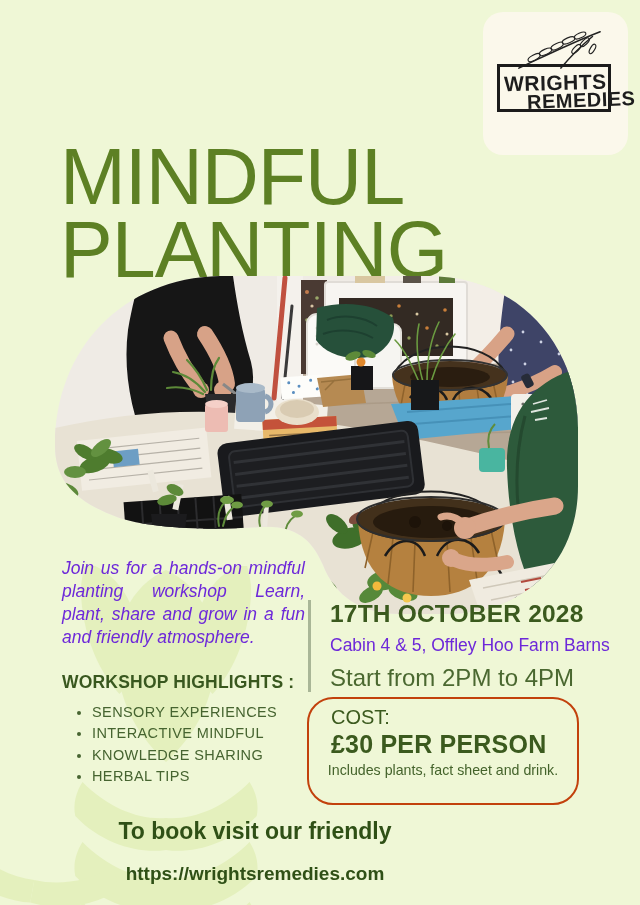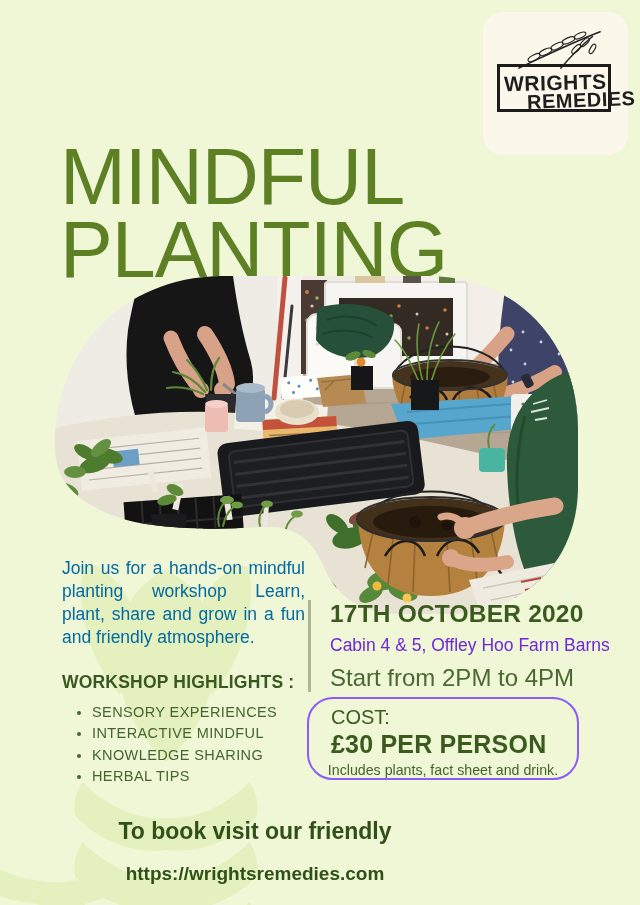--- a/index.html
+++ b/index.html
@@ -19,33 +19,33 @@
   .brand-line1{left:21px;top:59px;font-size:21px;letter-spacing:.5px;transform:rotate(-1.5deg);}
   .brand-line2{left:44px;top:77px;font-size:20px;letter-spacing:.5px;transform:rotate(-2deg);}
   
   .title{position:absolute;left:60px;top:88px;color:#5d8024;font-size:79px;font-weight:500;
          line-height:.92;letter-spacing:-1px;white-space:nowrap;}
   .title span{display:block;}
   
   .photo{position:absolute;left:55px;top:276px;width:525px;height:345px;}
   
   .intro{position:absolute;left:62px;top:539px;width:243px;font-size:17.5px;line-height:1.32;
-         color:#0369a1;text-align:justify;}
+         color:#6d28d9;text-align:justify;font-style:italic;}
   
   .highlights{position:absolute;left:62px;top:672px;width:270px;color:#39581f;}
   .highlights-heading{font-size:17.5px;font-weight:bold;letter-spacing:.2px;margin:0;}
   .highlights ul{margin:9px 0 0 0;padding:0 0 0 30px;}
   .highlights li{font-size:14.5px;letter-spacing:.4px;color:#466430;line-height:1.47;list-style:disc;}
   
   .event{position:absolute;left:308px;top:600px;width:325px;border-left:3px solid #a9b697;padding-left:19px;box-sizing:border-box;}
   .event-date{font-size:24.5px;font-weight:bold;color:#3b5a1e;letter-spacing:.2px;}
   .event-venue{margin-top:7px;font-size:17.5px;color:#6d28d9;}
   .event-time{margin-top:8px;font-size:24px;color:#4a6830;}
   
-  .cost-box{position:absolute;left:307px;top:697px;width:272px;height:83px;border:2px solid #8b5cf6;
+  .cost-box{position:absolute;left:307px;top:697px;width:272px;height:108px;border:2px solid #c2410c;
             border-radius:26px;box-sizing:border-box;padding-top:7px;color:#3b5a1e;}
   .cost-label{font-size:20px;margin-left:22px;}
   .cost-price{font-size:25px;font-weight:bold;margin-left:22px;margin-top:1px;letter-spacing:.2px;}
   .cost-note{font-size:14.2px;margin-top:3px;text-align:center;color:#44632b;}
   
   .booking{position:absolute;left:45px;top:818px;width:420px;text-align:center;color:#2f5016;font-weight:bold;}
   .booking-line1{font-size:23px;}
   .booking-line2{font-size:19px;margin-top:18px;}
 </style>
 </head>
@@ -426,21 +426,21 @@
     <h3 class="highlights-heading">WORKSHOP HIGHLIGHTS :</h3>
     <ul>
       <li>SENSORY EXPERIENCES</li>
       <li>INTERACTIVE MINDFUL</li>
       <li>KNOWLEDGE SHARING</li>
       <li>HERBAL TIPS</li>
     </ul>
   </div>
 
   <div class="event">
-    <div class="event-date">17TH OCTOBER 2020</div>
+    <div class="event-date">17TH OCTOBER 2028</div>
     <div class="event-venue">Cabin 4 &amp; 5, Offley Hoo Farm Barns</div>
     <div class="event-time">Start from 2PM to 4PM</div>
   </div>
 
   <div class="cost-box">
     <div class="cost-label">COST:</div>
     <div class="cost-price">£30 PER PERSON</div>
     <div class="cost-note">Includes plants, fact sheet and drink.</div>
   </div>
 

